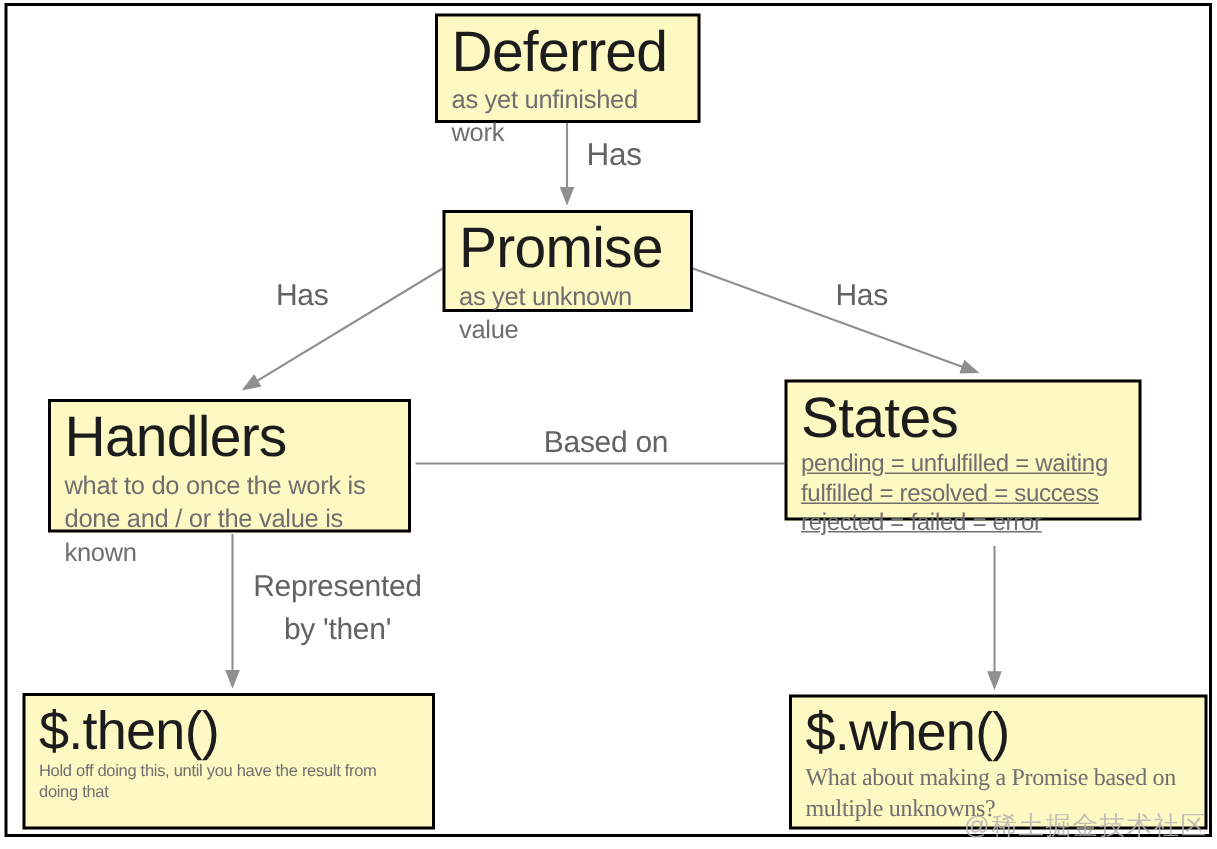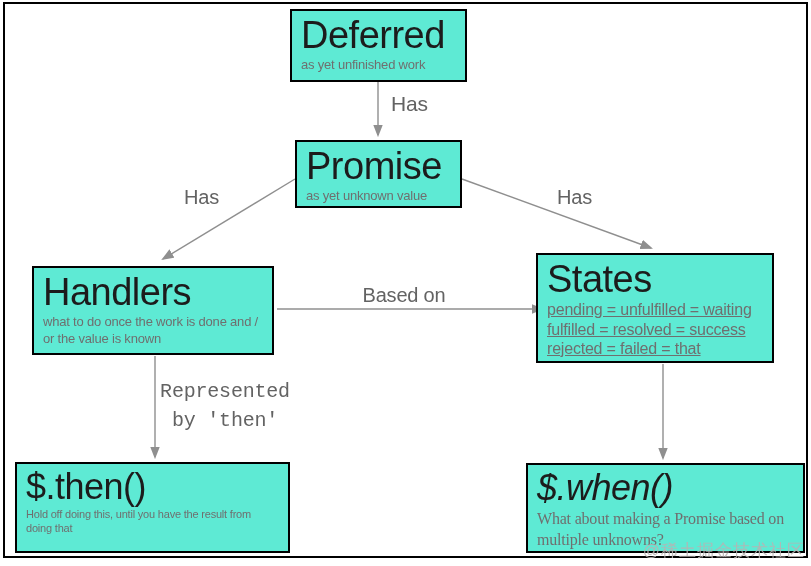--- a/index.html
+++ b/index.html
@@ -19,29 +19,29 @@
     font-family:"Liberation Sans","DejaVu Sans",sans-serif;
   }
   .frame{
     position:absolute;left:3px;top:2px;right:3px;bottom:8px;
     border:2px solid var(--frame-color);pointer-events:none;
   }
   .arrows{position:absolute;left:0;top:0;width:811px;height:566px;}
   .arrows line{stroke:var(--arrow-color);stroke-width:1.4;}
   .arrows .ah{fill:var(--arrow-color);}
   .node{
-    position:absolute;background:#5eead4;border:2px solid var(--box-border-color);
+    position:absolute;background:#fef9c3;border:2px solid var(--box-border-color);
     box-sizing:border-box;padding:4px 9px 4px 9px;
   }
   .node-title{
     color:var(--title-color);font-size:38px;line-height:1.08;
     letter-spacing:-0.5px;white-space:nowrap;
   }
   .node-sub{
-    color:var(--subtitle-color);font-size:13px;line-height:1.32;
+    color:var(--subtitle-color);font-size:17px;line-height:1.32;
     letter-spacing:-0.2px;
   }
   .node-line{
     color:var(--subtitle-color);font-size:16px;line-height:1.22;
     letter-spacing:-0.2px;white-space:nowrap;text-decoration:underline;
   }
   .edge-label{
     position:absolute;color:var(--edge-label-color);font-size:20px;
     letter-spacing:-0.2px;white-space:nowrap;
   }
@@ -79,46 +79,46 @@
   <div class="node" style="left:295px;top:140px;width:167px;height:68px;">
     <div class="node-title">Promise</div>
     <div class="node-sub">as yet unknown value</div>
   </div>
 
   <div class="node" style="left:32px;top:266px;width:242px;height:89px;">
     <div class="node-title">Handlers</div>
     <div class="node-sub">what to do once the work is done and / or the value is known</div>
   </div>
 
-  <div class="node" style="left:536px;top:253px;width:238px;height:110px;">
+  <div class="node" style="left:523px;top:253px;width:238px;height:94px;">
     <div class="node-title">States</div>
     <div class="node-line">pending = unfulfilled = waiting</div>
     <div class="node-line">fulfilled = resolved = success</div>
-    <div class="node-line">rejected = failed = that</div>
+    <div class="node-line">rejected = failed = error</div>
   </div>
 
   <div class="node" style="left:15px;top:462px;width:275px;height:91px;">
     <div class="node-title" style="font-size:36px;">$.then()</div>
     <div class="node-sub" style="font-size:11px;">Hold off doing this, until you have the result from doing that</div>
   </div>
 
   <div class="node" style="left:526px;top:463px;width:279px;height:90px;">
-    <div class="node-title" style="font-size:36px;font-style:italic;">$.when()</div>
+    <div class="node-title" style="font-size:36px;">$.when()</div>
     <div class="node-sub" style="font-size:16px;font-family:Liberation Serif, serif;">What about making a Promise based on multiple unknowns?</div>
   </div>
 
   <div class="edge-label" style="left:391px;top:92px;font-size:21px;">Has</div>
 
   <div class="edge-label" style="left:184px;top:186px;">Has</div>
 
   <div class="edge-label" style="left:557px;top:186px;">Has</div>
 
   <div class="edge-label centered" style="left:339px;top:284px;width:130px;">Based on</div>
 
-  <div class="edge-label centered" style="left:155px;top:377px;width:140px;line-height:1.45;font-family:Liberation Mono, monospace;">
+  <div class="edge-label centered" style="left:155px;top:377px;width:140px;line-height:1.45;">
     <span style="display:block;">Represented</span>
     <span style="display:block;">by 'then'</span>
   </div>
 
   <div class="frame"></div>
 
   <div class="watermark">@稀土掘金技术社区</div>
 
 </div>
 

